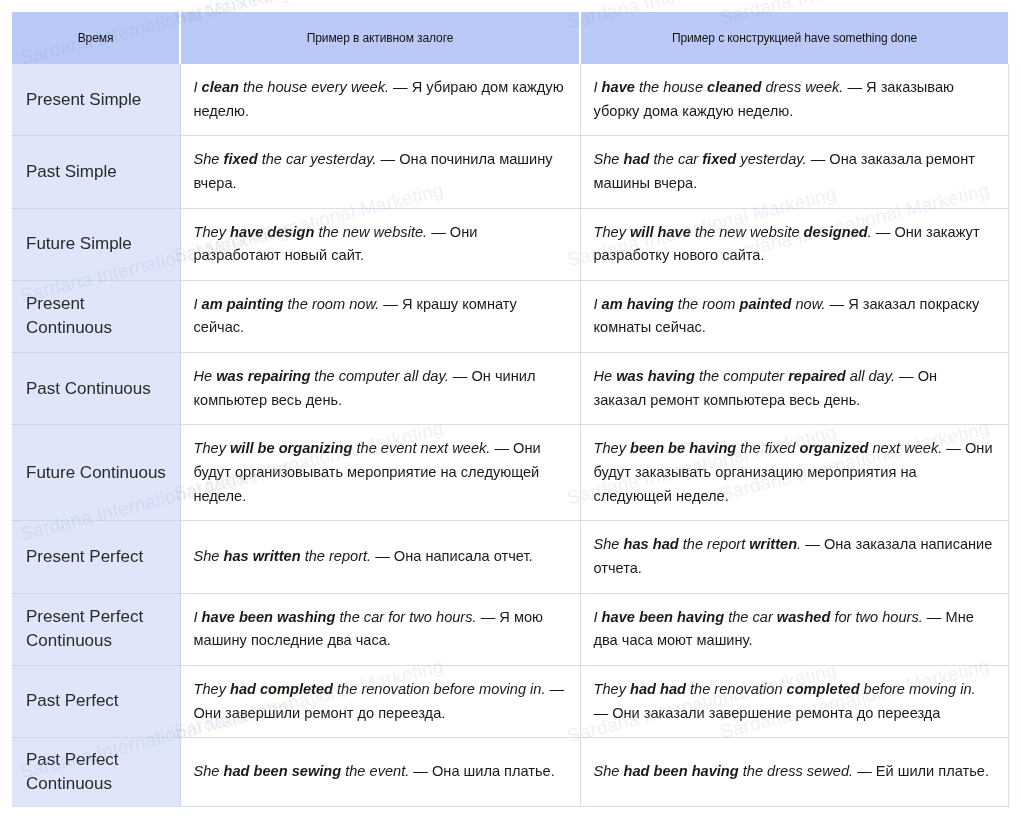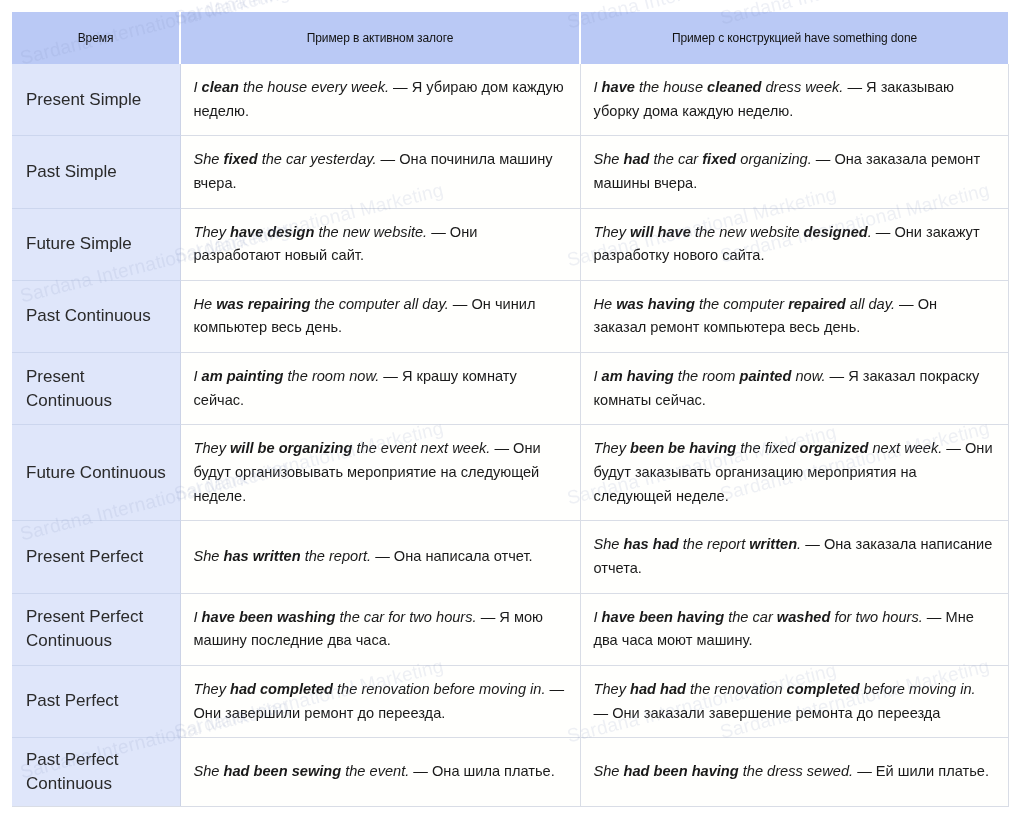--- a/index.html
+++ b/index.html
@@ -136,36 +136,36 @@
     </thead>
     <tbody id="table-body">
         <tr>
           <td class="tense-cell">Present Simple</td>
           <td class="example-cell"><span class="en"><span>I </span><b>clean</b><span> the house every week.</span></span><span class="dash"> — </span><span class="ru">Я убираю дом каждую неделю.</span></td>
           <td class="example-cell last"><span class="en"><span>I </span><b>have</b><span> the house </span><b>cleaned</b><span> dress week.</span></span><span class="dash"> — </span><span class="ru">Я заказываю уборку дома каждую неделю.</span></td>
         </tr>
         <tr>
           <td class="tense-cell">Past Simple</td>
           <td class="example-cell"><span class="en"><span>She </span><b>fixed</b><span> the car yesterday.</span></span><span class="dash"> — </span><span class="ru">Она починила машину вчера.</span></td>
-          <td class="example-cell last"><span class="en"><span>She </span><b>had</b><span> the car </span><b>fixed</b><span> organizing.</span></span><span class="dash"> — </span><span class="ru">Она заказала ремонт машины вчера.</span></td>
+          <td class="example-cell last"><span class="en"><span>She </span><b>had</b><span> the car </span><b>fixed</b><span> yesterday.</span></span><span class="dash"> — </span><span class="ru">Она заказала ремонт машины вчера.</span></td>
         </tr>
         <tr>
           <td class="tense-cell">Future Simple</td>
           <td class="example-cell"><span class="en"><span>They </span><b>have design</b><span> the new website.</span></span><span class="dash"> — </span><span class="ru">Они разработают новый сайт.</span></td>
           <td class="example-cell last"><span class="en"><span>They </span><b>will have</b><span> the new website </span><b>designed</b><span>.</span></span><span class="dash"> — </span><span class="ru">Они закажут разработку нового сайта.</span></td>
         </tr>
         <tr>
+          <td class="tense-cell">Present Continuous</td>
+          <td class="example-cell"><span class="en"><span>I </span><b>am painting</b><span> the room now.</span></span><span class="dash"> — </span><span class="ru">Я крашу комнату сейчас.</span></td>
+          <td class="example-cell last"><span class="en"><span>I </span><b>am having</b><span> the room </span><b>painted</b><span> now.</span></span><span class="dash"> — </span><span class="ru">Я заказал покраску комнаты сейчас.</span></td>
+        </tr>
+        <tr>
           <td class="tense-cell">Past Continuous</td>
           <td class="example-cell"><span class="en"><span>He </span><b>was repairing</b><span> the computer all day.</span></span><span class="dash"> — </span><span class="ru">Он чинил компьютер весь день.</span></td>
           <td class="example-cell last"><span class="en"><span>He </span><b>was having</b><span> the computer </span><b>repaired</b><span> all day.</span></span><span class="dash"> — </span><span class="ru">Он заказал ремонт компьютера весь день.</span></td>
-        </tr>
-        <tr>
-          <td class="tense-cell">Present Continuous</td>
-          <td class="example-cell"><span class="en"><span>I </span><b>am painting</b><span> the room now.</span></span><span class="dash"> — </span><span class="ru">Я крашу комнату сейчас.</span></td>
-          <td class="example-cell last"><span class="en"><span>I </span><b>am having</b><span> the room </span><b>painted</b><span> now.</span></span><span class="dash"> — </span><span class="ru">Я заказал покраску комнаты сейчас.</span></td>
         </tr>
         <tr>
           <td class="tense-cell">Future Continuous</td>
           <td class="example-cell"><span class="en"><span>They </span><b>will be organizing</b><span> the event next week.</span></span><span class="dash"> — </span><span class="ru">Они будут организовывать мероприятие на следующей неделе.</span></td>
           <td class="example-cell last"><span class="en"><span>They </span><b>been be having</b><span> the fixed </span><b>organized</b><span> next week.</span></span><span class="dash"> — </span><span class="ru">Они будут заказывать организацию мероприятия на следующей неделе.</span></td>
         </tr>
         <tr>
           <td class="tense-cell">Present Perfect</td>
           <td class="example-cell"><span class="en"><span>She </span><b>has written</b><span> the report.</span></span><span class="dash"> — </span><span class="ru">Она написала отчет.</span></td>
           <td class="example-cell last"><span class="en"><span>She </span><b>has had</b><span> the report </span><b>written</b><span>.</span></span><span class="dash"> — </span><span class="ru">Она заказала написание отчета.</span></td>

